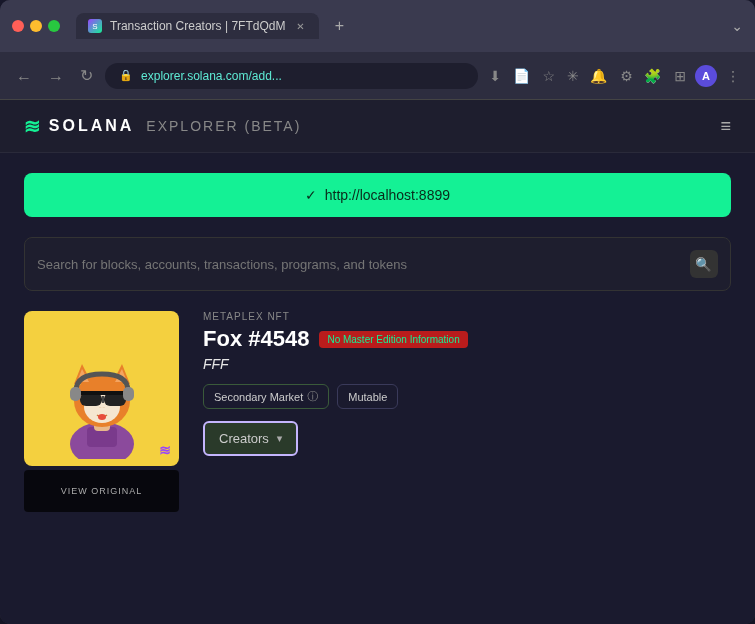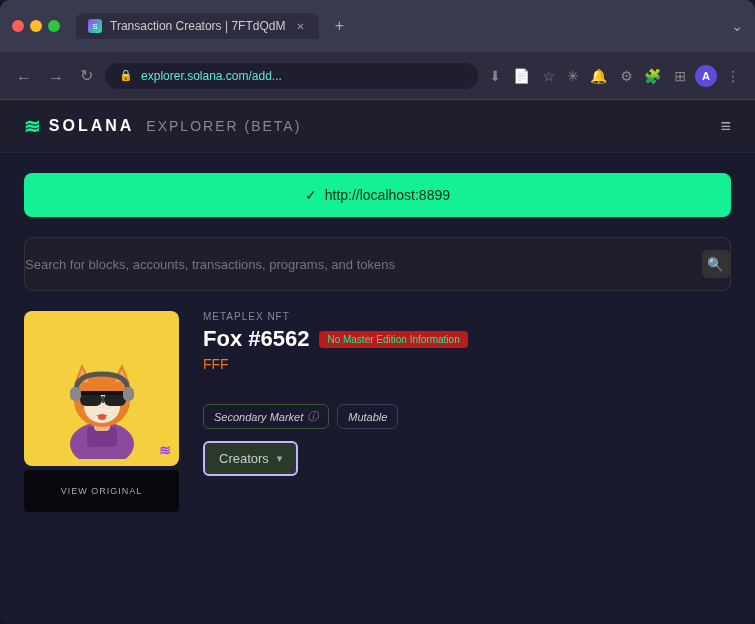--- a/index.html
+++ b/index.html
@@ -216,21 +216,21 @@
     .url-icon { color: #0a2a1a; font-size: 14px; }
 
     
     .search-container {
       margin: 0 24px 20px;
       background: #1e1e2e;
       border: 1px solid #333;
       border-radius: 8px;
       display: flex;
       align-items: center;
-      padding: 12px 0;
+      padding: 12px 12px;
       gap: 8px;
     }
     .search-input {
       flex: 1;
       background: none;
       border: none;
       color: #888;
       font-size: 13px;
       outline: none;
     }
@@ -320,30 +320,30 @@
     }
     .nft-badge {
       background: #b91c1c;
       color: #14f195;
       font-size: 10px;
       padding: 3px 8px;
       border-radius: 4px;
       white-space: nowrap;
     }
     .nft-symbol {
-      color: #f97316;
+      color: #e5e5e5;
       font-size: 14px;
-      margin-bottom: 32px;
-    }
-    .nft-tags {
-      display: flex;
-      flex-wrap: wrap;
-      gap: 8px;
       margin-bottom: 12px;
       font-style: italic;
+    }
+    .nft-tags {
+      display: flex;
+      flex-wrap: wrap;
+      gap: 8px;
+      margin-bottom: 12px;
     }
     .tag {
       border: 1px solid #3a5a3a;
       color: #ccc;
       font-size: 11px;
       padding: 4px 10px;
       border-radius: 6px;
       display: flex;
       align-items: center;
       gap: 4px;
@@ -483,21 +483,21 @@
             <rect x="91" y="68" width="11" height="14" rx="5" fill="#888"></rect>
           </svg>
           <span class="solana-watermark">≋</span>
         </div>
         <div class="nft-view-original">VIEW ORIGINAL</div>
       </div>
 
       <div class="nft-info">
         <div class="nft-type">METAPLEX NFT</div>
         <div class="nft-name-row">
-          <span class="nft-name">Fox #6562</span>
+          <span class="nft-name">Fox #4548</span>
           <span class="nft-badge">No Master Edition Information</span>
         </div>
         <div class="nft-symbol">FFF</div>
         <div class="nft-tags">
           <div class="tag">
             <span>Secondary Market</span>
             <span class="tag-info">ⓘ</span>
           </div>
           <div class="tag tag-mutable">
             <span>Mutable</span>

